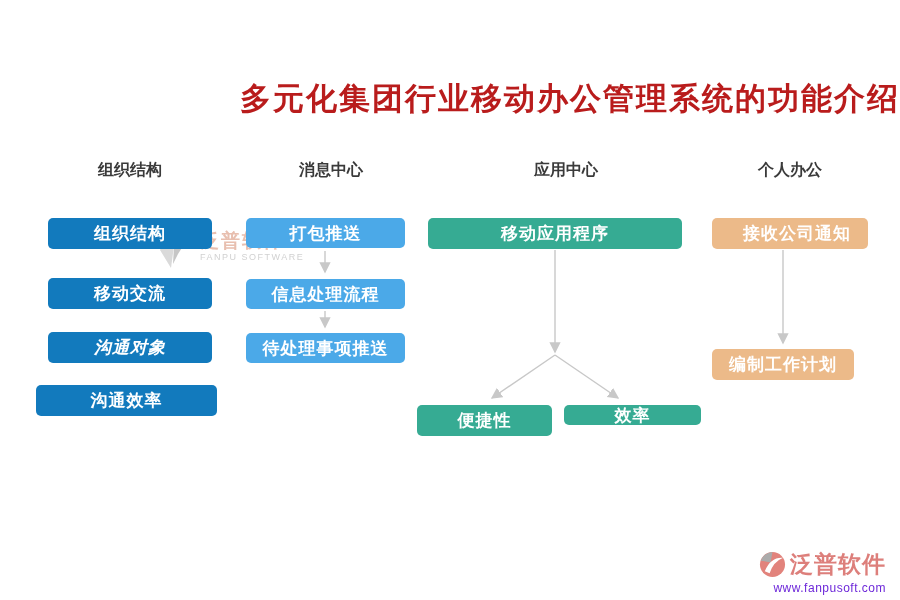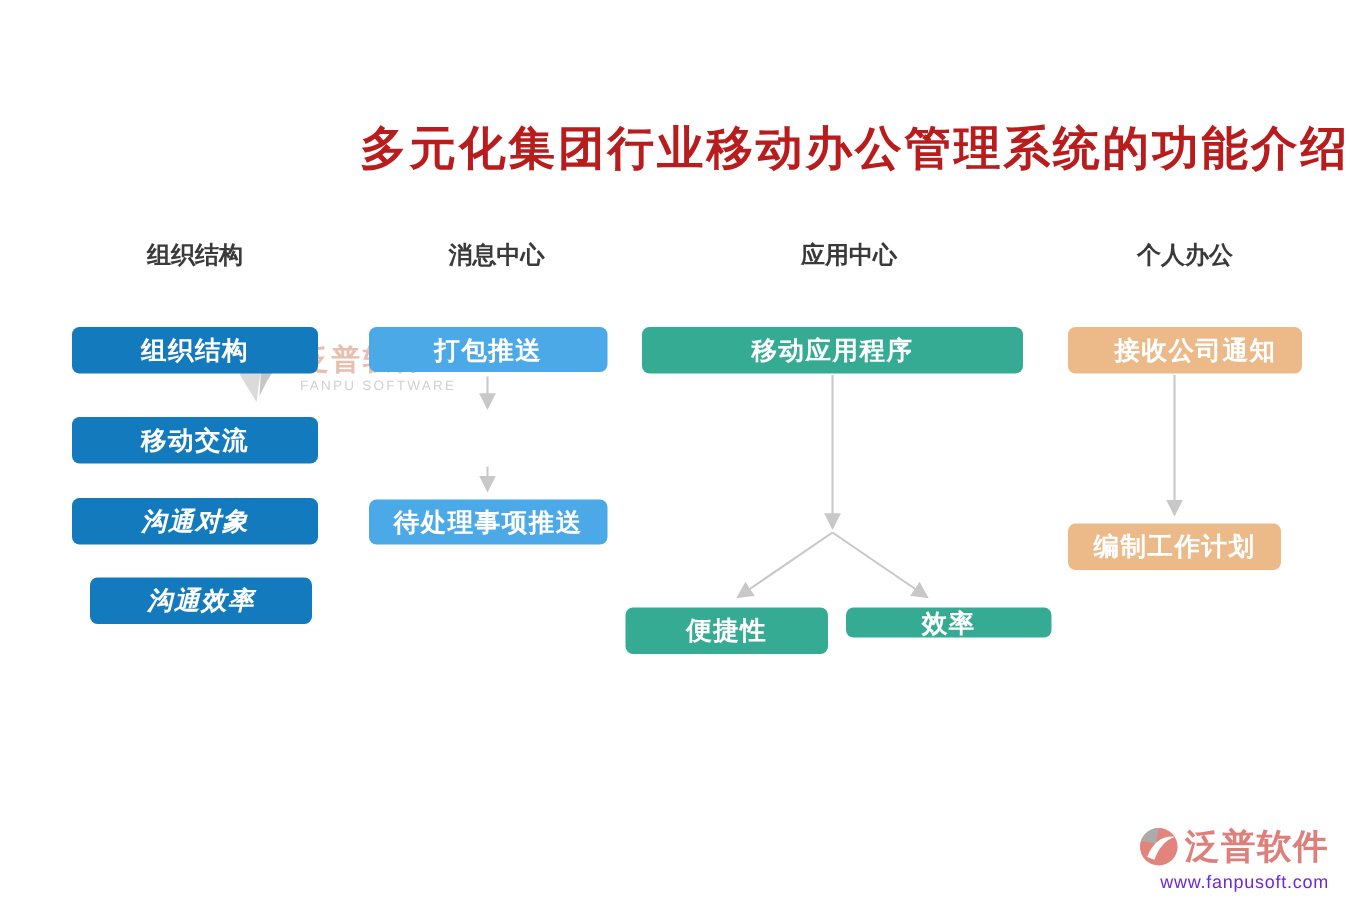--- a/index.html
+++ b/index.html
@@ -74,23 +74,24 @@
   <div class="title">多元化集团行业移动办公管理系统的功能介绍</div>
 
   <div class="col-header" style="left:50px;">组织结构</div>
   <div class="col-header" style="left:251px;">消息中心</div>
   <div class="col-header" style="left:486px;">应用中心</div>
   <div class="col-header" style="left:710px;">个人办公</div>
 
   <div class="node" style="left: 48px; top: 218px; width: 164px; height: 31px; background: rgb(18, 122, 189);">组织结构</div>
   <div class="node" style="left: 48px; top: 278px; width: 164px; height: 31px; background: rgb(18, 122, 189);">移动交流</div>
   <div class="node" style="left: 48px; top: 332px; width: 164px; height: 31px; background: rgb(18, 122, 189); font-style: italic;">沟通对象</div>
-  <div class="node" style="left: 60px; top: 385px; width: 148px; height: 31px; background: rgb(18, 122, 189); font-style: italic;">沟通效率</div>
+  <div class="node" style="left: 36px; top: 385px; width: 181px; height: 31px; background: rgb(18, 122, 189);">沟通效率</div>
 
   <div class="node" style="left: 246px; top: 218px; width: 159px; height: 30px; background: rgb(75, 169, 232);">打包推送</div>
+  <div class="node" style="left: 246px; top: 279px; width: 159px; height: 30px; background: rgb(75, 169, 232);">信息处理流程</div>
   <div class="node" style="left: 246px; top: 333px; width: 159px; height: 30px; background: rgb(75, 169, 232);">待处理事项推送</div>
 
   <div class="node" style="left: 428px; top: 218px; width: 254px; height: 31px; background: rgb(54, 171, 147);">移动应用程序</div>
   <div class="node" style="left: 417px; top: 405px; width: 135px; height: 31px; background: rgb(54, 171, 147);">便捷性</div>
   <div class="node" style="left: 564px; top: 405px; width: 137px; height: 20px; background: rgb(54, 171, 147);">效率</div>
 
   <div class="node" style="left: 712px; top: 218px; width: 142px; height: 31px; background: rgb(236, 186, 137); padding-left: 14px;">接收公司通知</div>
   <div class="node" style="left: 712px; top: 349px; width: 142px; height: 31px; background: rgb(236, 186, 137);">编制工作计划</div>
 
   <div class="footer">

